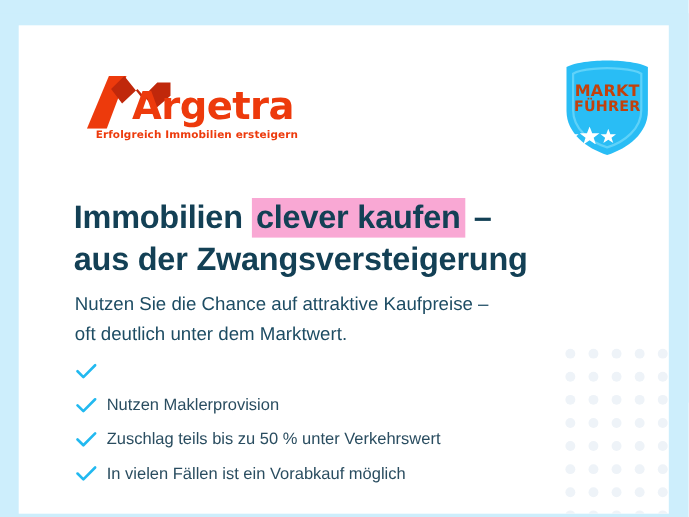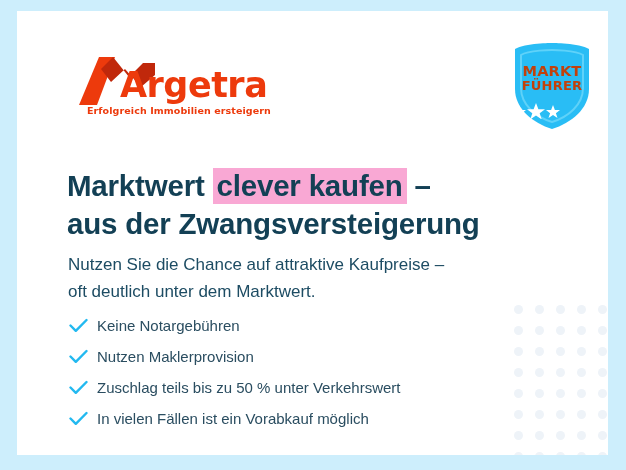--- a/index.html
+++ b/index.html
@@ -9,21 +9,21 @@
   body {
     width: 626px;
     height: 470px;
     overflow: hidden;
     background: #cdeefc;
     font-family: "Liberation Sans", sans-serif;
   }
 
   .frame {
     position: absolute;
-    left: 0; top: 0;
+    left: 0; top: 12px;
     width: 626px;
     height: 354px;
     background: #cdeefc;
   }
 
   .card {
     position: absolute;
     left: 17px;
     top: 11px;
     width: 591px;
@@ -251,37 +251,36 @@
       <div class="badge-stars">
         <svg width="54" height="16" viewBox="0 0 54 16">
           <polygon points="10,2 11.9,7 17,7 12.9,10.2 14.5,15 10,12 5.5,15 7.1,10.2 3,7 8.1,7" fill="#ffffff"></polygon>
           <polygon points="27,0 29.4,6.2 36,6.2 30.7,10.2 32.7,16.4 27,12.6 21.3,16.4 23.3,10.2 18,6.2 24.6,6.2" fill="#ffffff"></polygon>
           <polygon points="44,2 45.9,7 51,7 46.9,10.2 48.5,15 44,12 39.5,15 41.1,10.2 37,7 42.1,7" fill="#ffffff"></polygon>
         </svg>
       </div>
     </div>
 
     <h1 class="headline">
-      <span>Marktwert </span><span class="hl-mark">clever kaufen</span><span> –</span><br>
+      <span>Immobilien </span><span class="hl-mark">clever kaufen</span><span> –</span><br>
       <span>aus der Zwangsversteigerung</span>
     </h1>
 
     <p class="subhead">
       <span>Nutzen Sie die Chance auf attraktive Kaufpreise –</span><br>
       <span>oft deutlich unter dem Marktwert.</span>
     </p>
 
     <ul class="checklist" style="list-style:none;margin:0;padding:0;">
       <li class="check-item">
         <span class="check-icon">
           <svg width="19" height="15" viewBox="0 0 19 15">
               <polyline points="1.5,7.5 6.8,12.8 17.5,2" fill="none" stroke="#22b9f0" stroke-width="2.4" stroke-linecap="round" stroke-linejoin="round"></polyline>
             </svg>
         </span>
-        <span class="check-label">Keine Notargebühren</span>
       </li>
       <li class="check-item">
         <span class="check-icon">
           <svg width="19" height="15" viewBox="0 0 19 15">
               <polyline points="1.5,7.5 6.8,12.8 17.5,2" fill="none" stroke="#22b9f0" stroke-width="2.4" stroke-linecap="round" stroke-linejoin="round"></polyline>
             </svg>
         </span>
         <span class="check-label">Nutzen Maklerprovision</span>
       </li>
       <li class="check-item">

